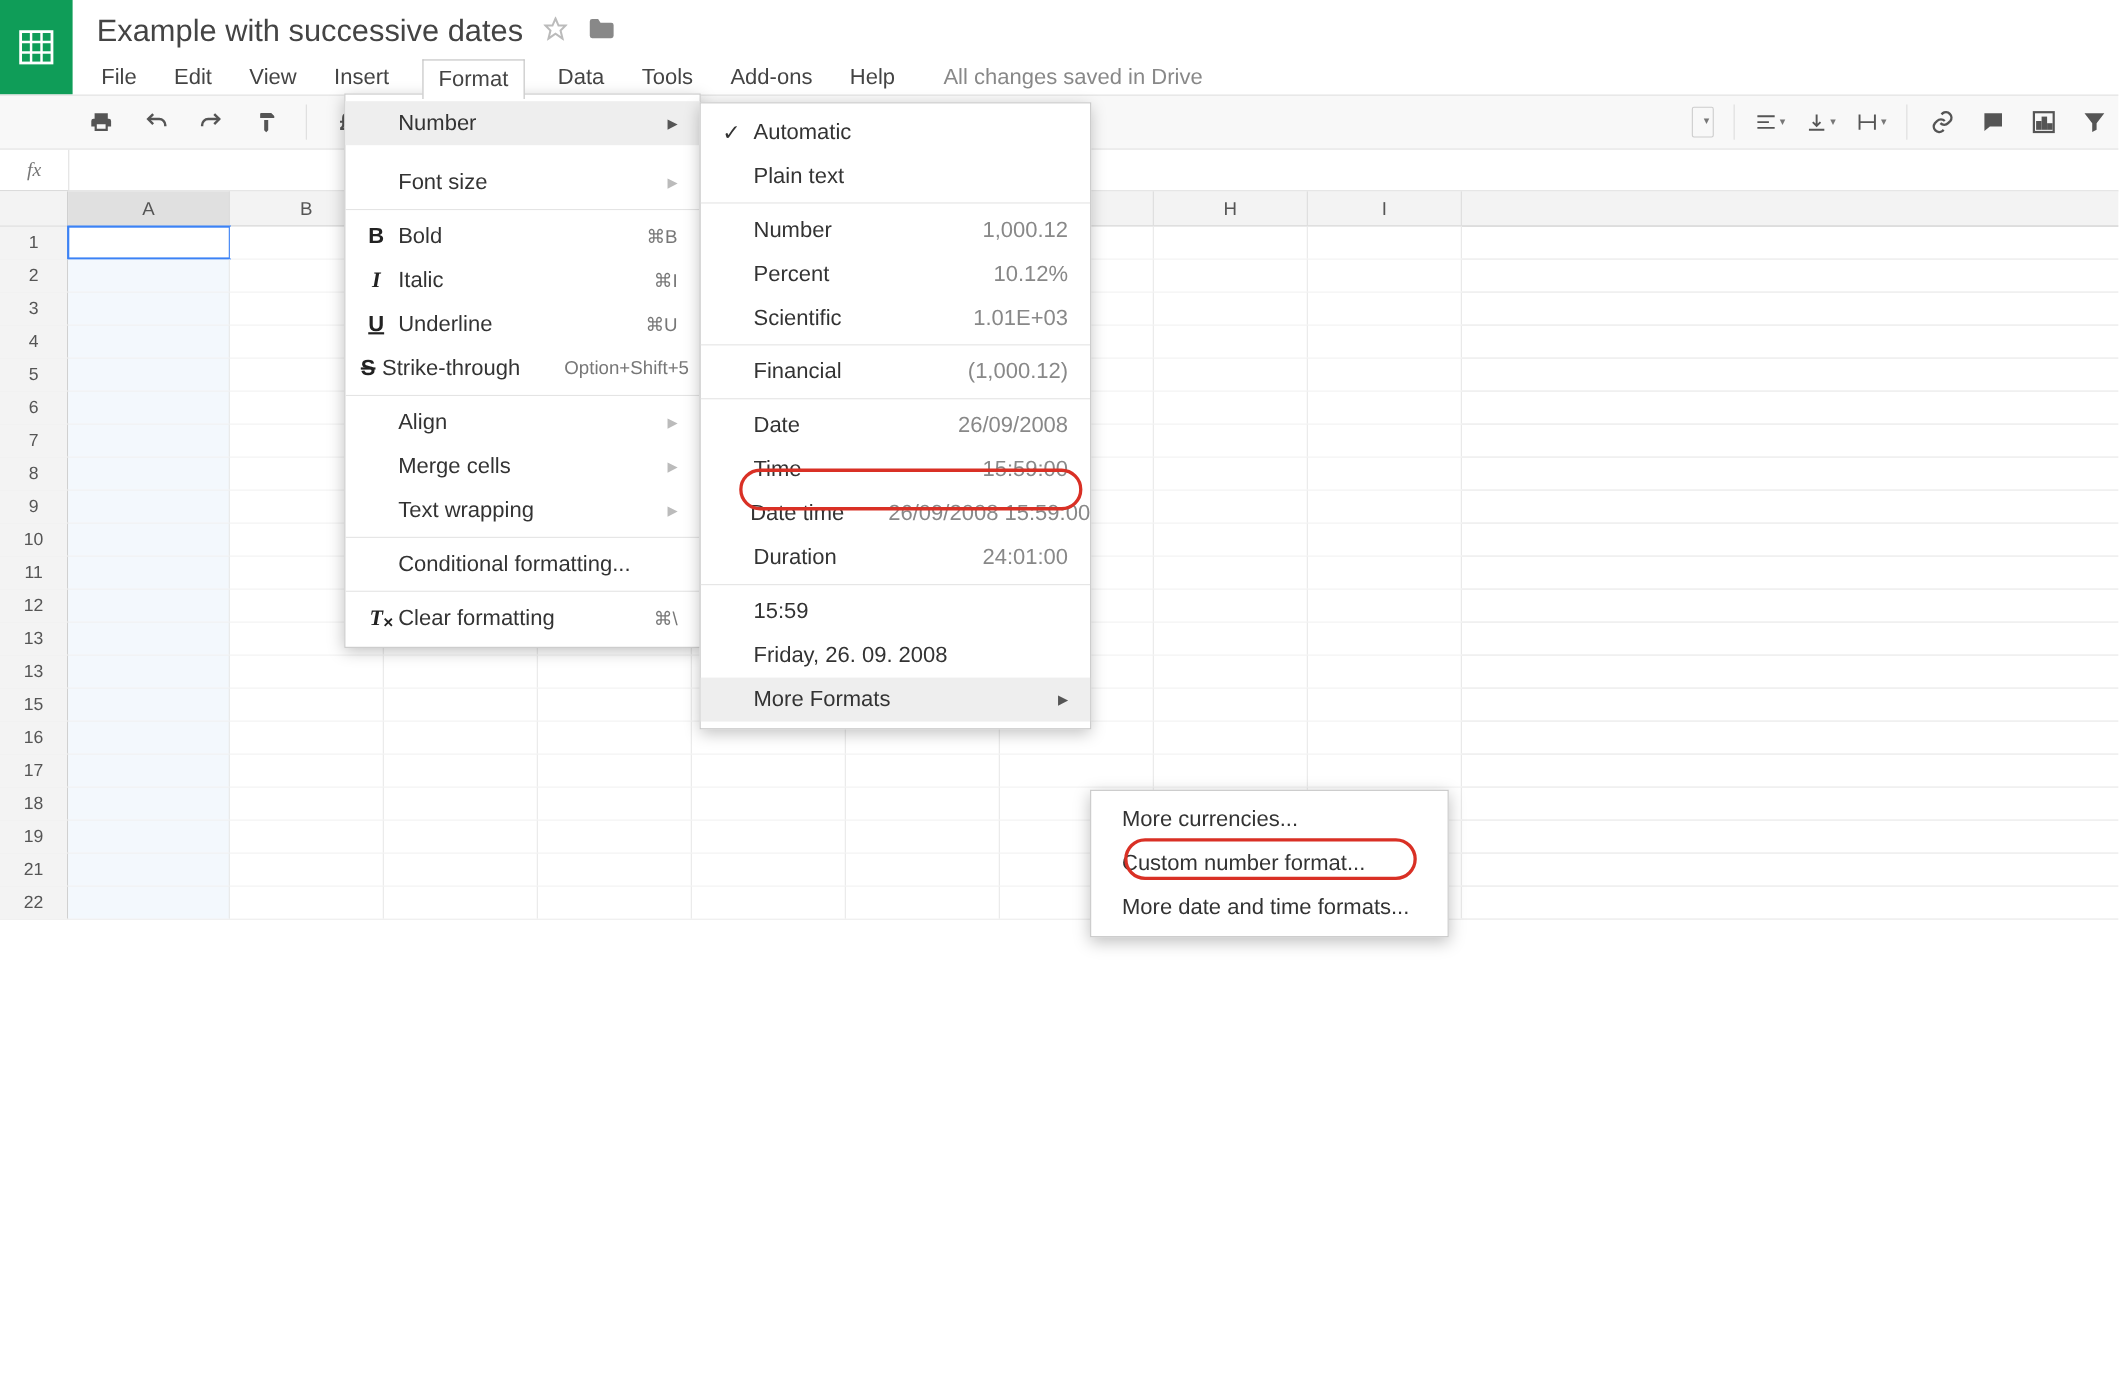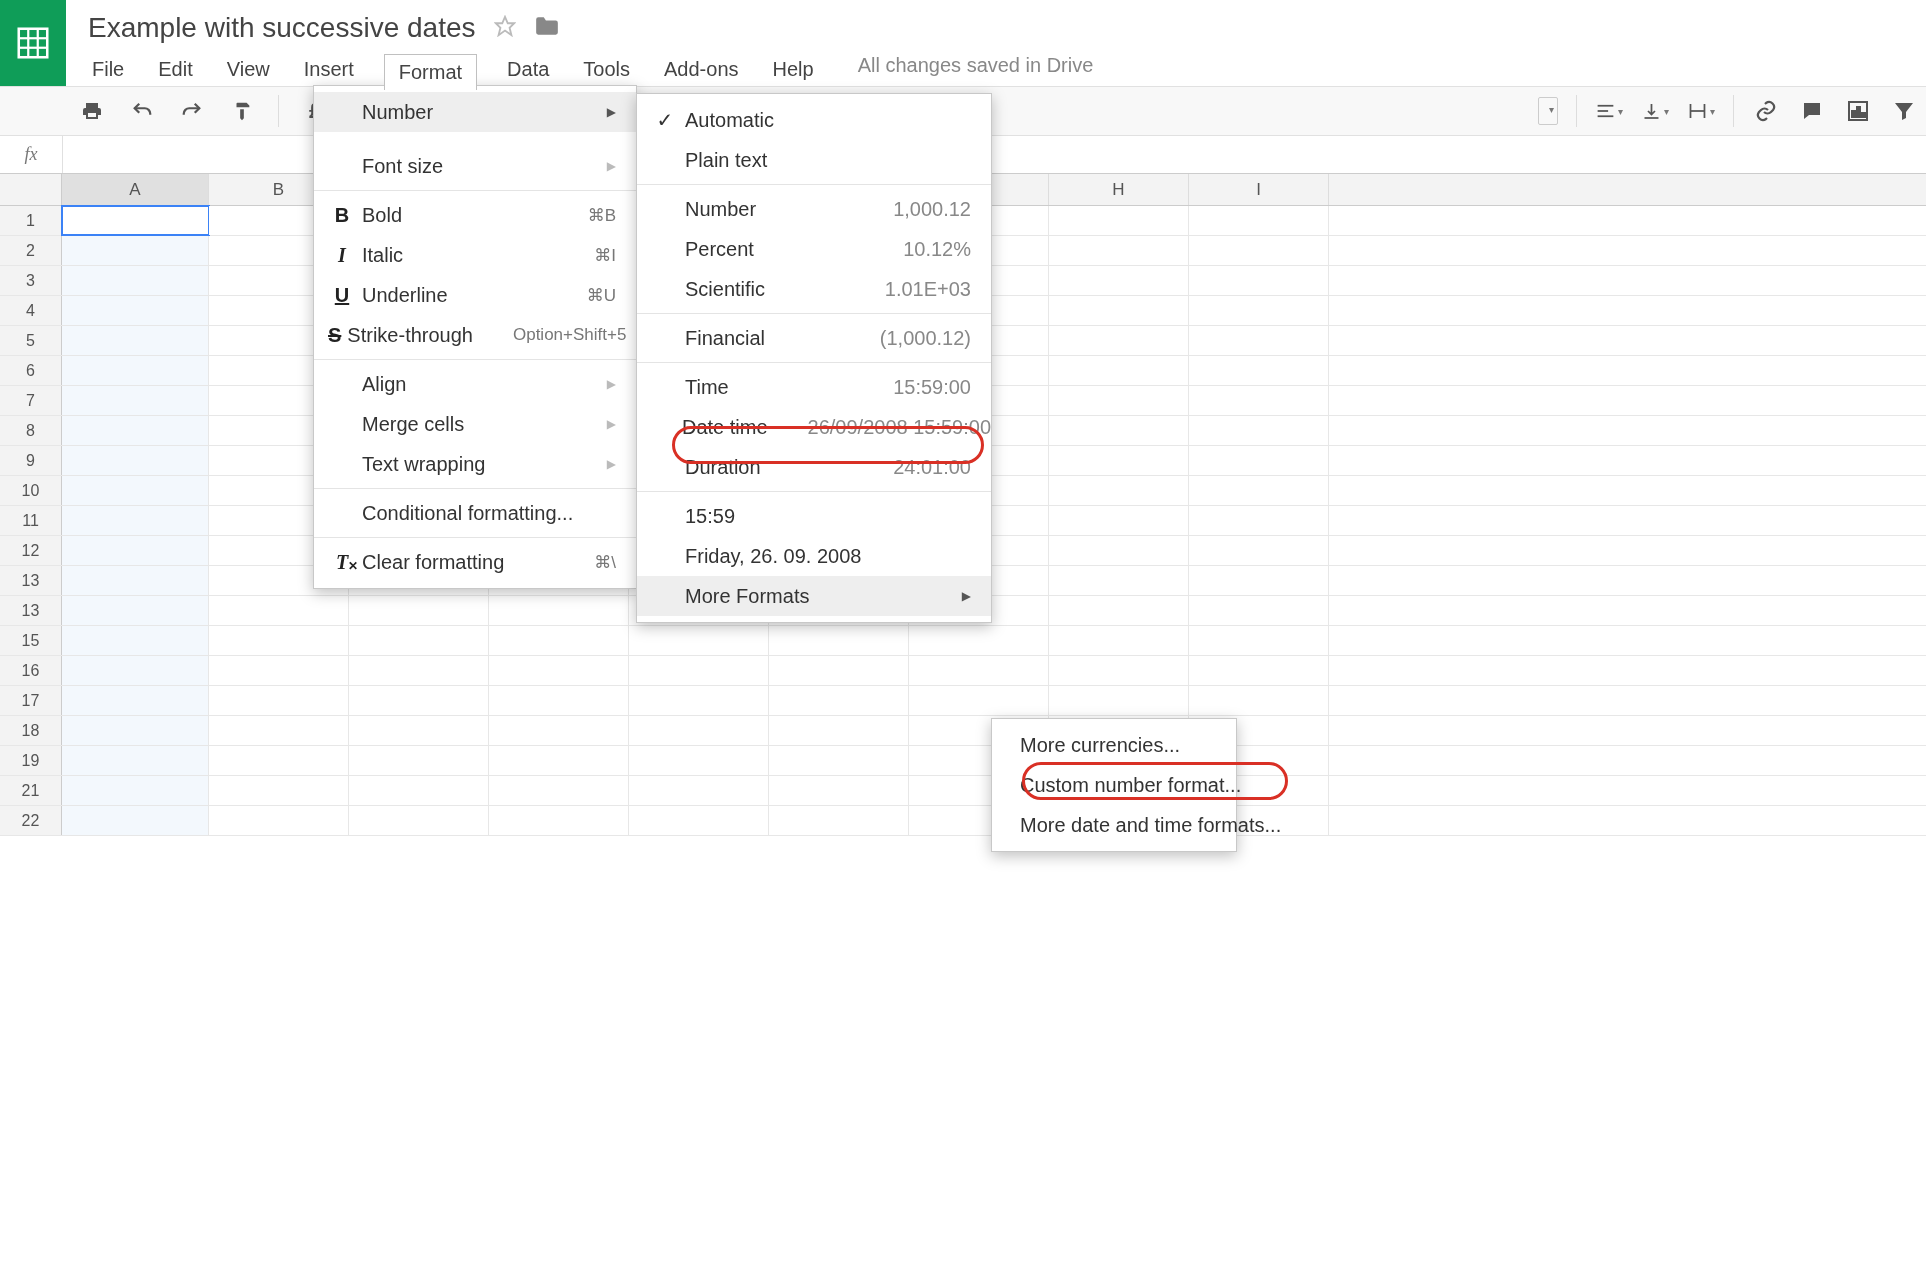--- a/index.html
+++ b/index.html
@@ -40,20 +40,21 @@
     align-items: center;
     gap: 18px;
   }
   .star-ico, .folder-ico { color: #bbb; }
   .menubar {
     display: flex;
     gap: 26px;
     margin-top: 10px;
     font-size: 20px;
     color: #444;
+    align-items: center;
   }
   .menubar .mitem {
     padding: 4px 4px;
     cursor: pointer;
   }
   .menubar .mitem.open {
     border: 1px solid #c0c0c0;
     border-bottom: none;
     background: #fff;
     padding: 6px 14px;
@@ -253,21 +254,21 @@
   }
   .number-submenu {
     top: 93px;
     left: 636px;
     width: 356px;
     padding: 6px 0;
   }
   .more-submenu {
     top: 718px;
     left: 991px;
-    width: 246px;
+    width: 326px;
     padding: 6px 0;
   }
   .highlight-box {
     position:absolute;
     border:3px solid #d93025;
     border-radius:22px;
     pointer-events:none;
     z-index:70;
   }
   .hl-date { top:426px; left:672px; width:312px; height:38px; }
@@ -764,20 +765,25 @@
   </div>
   <hr>
   <div class="menu-item">
     <span class="check-icon"></span>
     <span class="item-label">Financial</span>
     <span class="example">(1,000.12)</span>
   </div>
   <hr>
   <div class="menu-item">
     <span class="check-icon"></span>
+    <span class="item-label">Date</span>
+    <span class="example">26/09/2008</span>
+  </div>
+  <div class="menu-item">
+    <span class="check-icon"></span>
     <span class="item-label">Time</span>
     <span class="example">15:59:00</span>
   </div>
   <div class="menu-item">
     <span class="check-icon"></span>
     <span class="item-label">Date time</span>
     <span class="example">26/09/2008 15:59:00</span>
   </div>
   <div class="menu-item">
     <span class="check-icon"></span>

